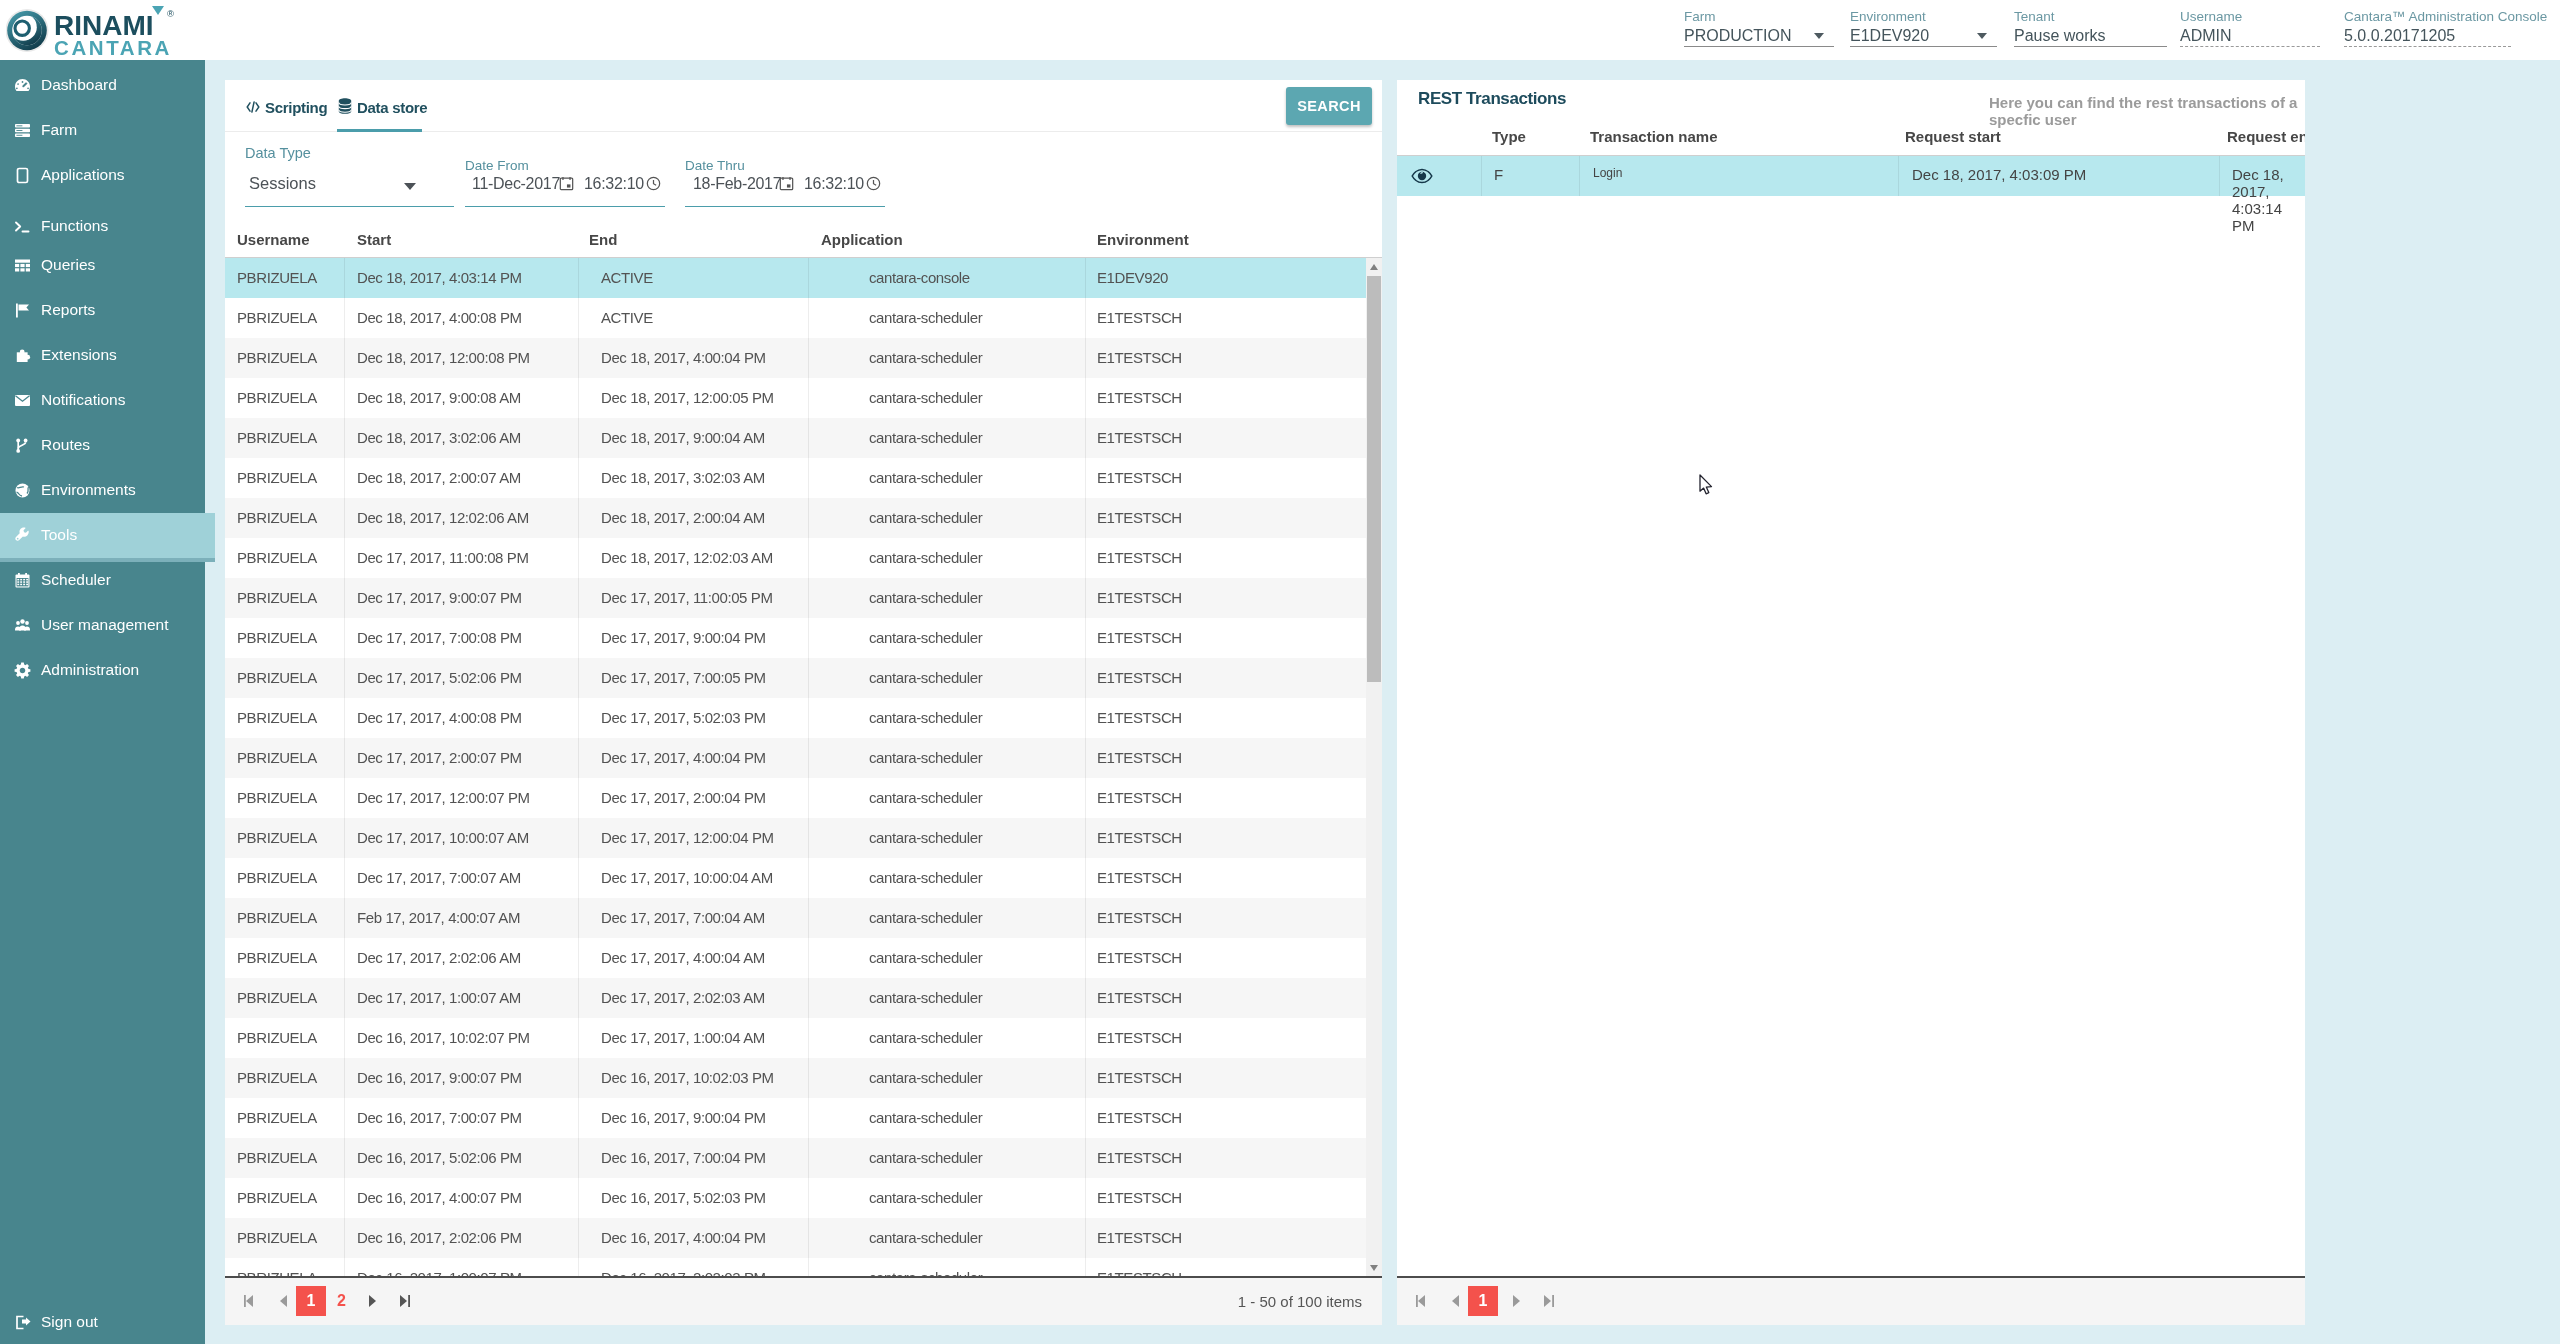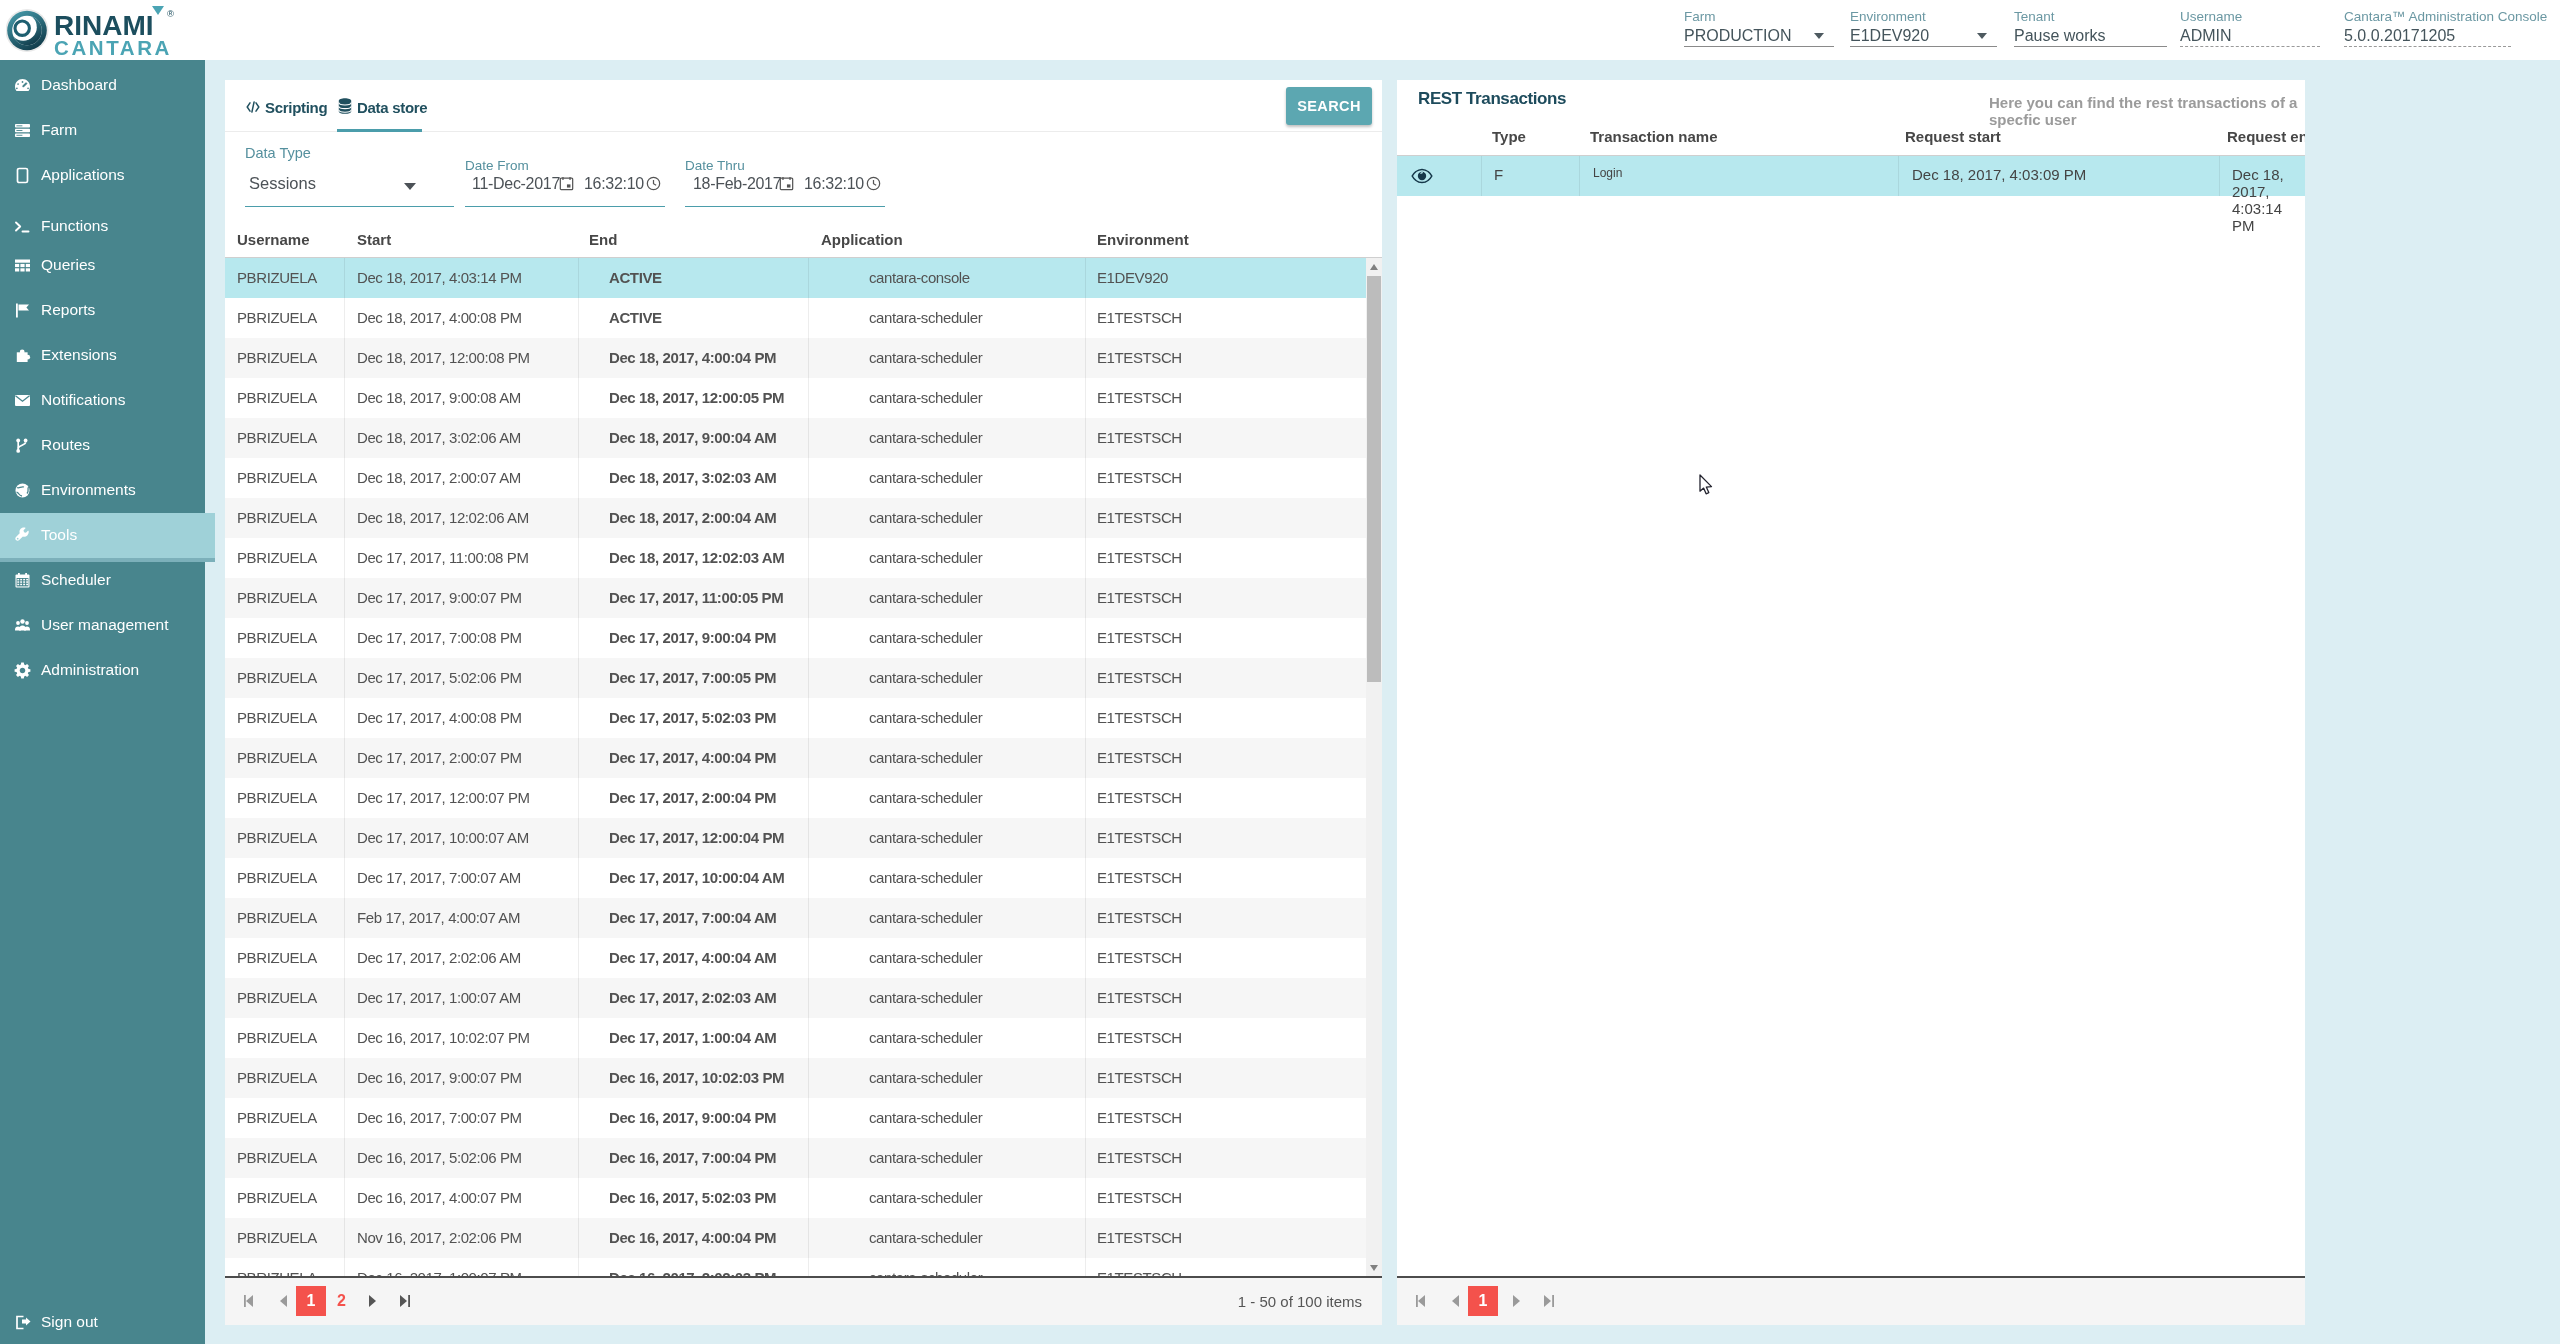--- a/index.html
+++ b/index.html
@@ -38,21 +38,21 @@
 
 
 .flab { position:absolute; font-size:14px; color:#55909e; white-space:nowrap; }
 .fval { position:absolute; font-size:16.5px; color:#4c5257; white-space:nowrap; }
 .fline { position:absolute; border-top:1px solid #4b9dab; }
 
 
 .thead { position:absolute; font-size:15px; font-weight:bold; color:#474747; white-space:nowrap; }
 .trow { position:absolute; left:0; width:1141px; height:40px; }
 .trow > div { position:absolute; top:11px; font-size:15px; letter-spacing:-0.4px; color:#525252; white-space:nowrap; }
-.c1 { left:12px; } .c2 { left:132px; } .c3 { left:384px;font-weight:bold; } .c4 { left:596px;margin-left:48px; } .c5 { left:872px; }
+.c1 { left:12px; } .c2 { left:132px; } .c3 { left:376px; } .c4 { left:596px;margin-left:48px; } .c5 { left:872px; }
 .vline { position:absolute; top:178px; width:1px; height:1019px; background:rgba(0,0,0,0.07); }
 
 
 #sbar { position:absolute; left:1141px; top:178px; width:16px; height:1019px; background:#f1f1f1; }
 #sthumb { position:absolute; left:1px; top:18px; width:14px; height:406px; background:#bcbcbc; }
 .sarr { position:absolute; left:4px; width:0; height:0; border-left:4px solid transparent; border-right:4px solid transparent; }
 
 
 .pagerline { position:absolute; left:0; height:2px; background:#4c4c4c; }
 .pager { position:absolute; left:0; bottom:0; height:47px; background:#f5f5f5; }
@@ -518,21 +518,21 @@
       </div>
 <div class="trow" style="top:1098px;background:#ffffff">
         <div class="c1">PBRIZUELA</div>
         <div class="c2">Dec 16, 2017, 4:00:07 PM</div>
         <div class="c3">Dec 16, 2017, 5:02:03 PM</div>
         <div class="c4">cantara-scheduler</div>
         <div class="c5">E1TESTSCH</div>
       </div>
 <div class="trow" style="top:1138px;background:#f6f6f6">
         <div class="c1">PBRIZUELA</div>
-        <div class="c2">Nov 16, 2017, 2:02:06 PM</div>
+        <div class="c2">Dec 16, 2017, 2:02:06 PM</div>
         <div class="c3">Dec 16, 2017, 4:00:04 PM</div>
         <div class="c4">cantara-scheduler</div>
         <div class="c5">E1TESTSCH</div>
       </div>
 <div class="trow" style="top:1178px;background:#ffffff">
         <div class="c1">PBRIZUELA</div>
         <div class="c2">Dec 16, 2017, 1:00:07 PM</div>
         <div class="c3">Dec 16, 2017, 2:02:03 PM</div>
         <div class="c4">cantara-scheduler</div>
         <div class="c5">E1TESTSCH</div>

